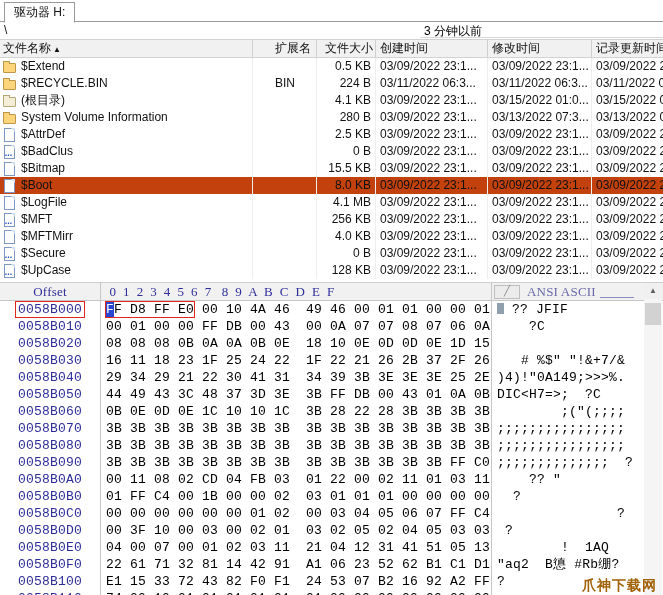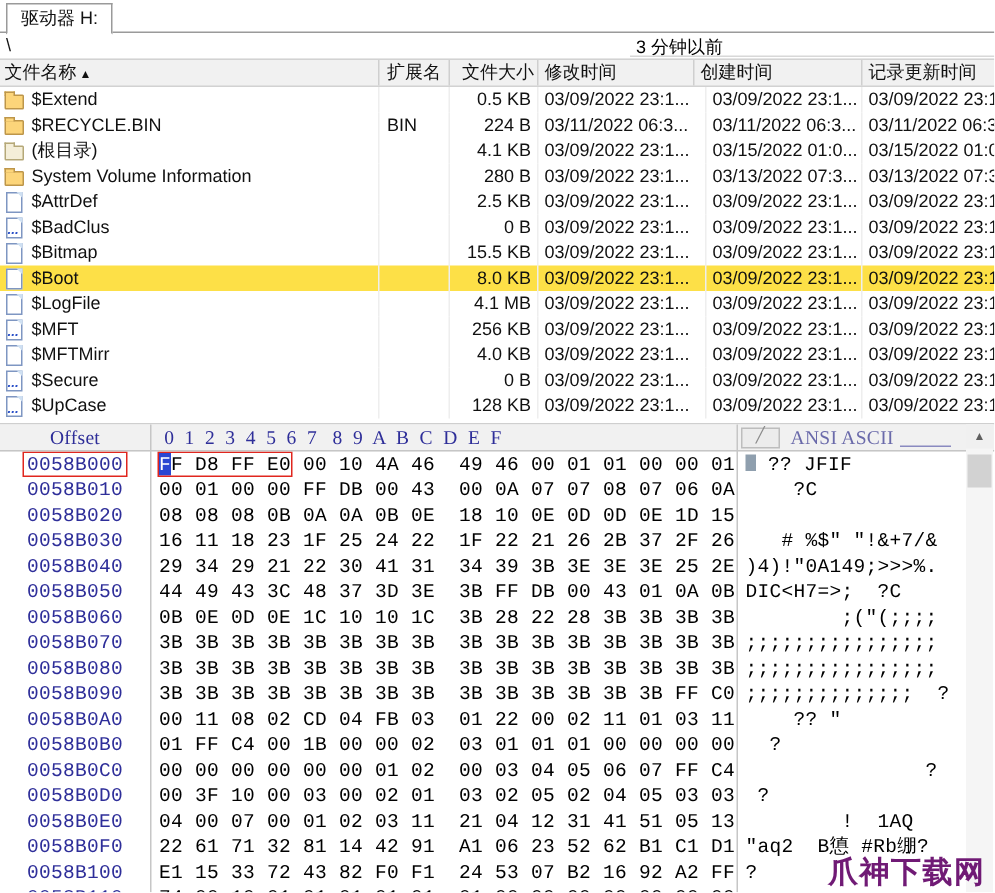--- a/index.html
+++ b/index.html
@@ -15,25 +15,25 @@
   .pathbar .path{position:absolute;left:4px;top:1px;}
   .pathbar .age{position:absolute;left:424px;top:1px;color:#000000;}
   .pathbar .ageline{position:absolute;left:420px;right:0;top:15px;border-top:1px solid #d8d8d8;}
   
   .ftable{position:relative;font-size:12px;}
   .fheader{display:flex;height:17px;background:#f1f1f1;border-top:1px solid #d2d2d2;
            border-bottom:1px solid #d2d2d2;align-items:center;}
   .fh{height:17px;line-height:17px;border-right:1px solid #cfcfcf;box-sizing:border-box;
       white-space:nowrap;overflow:hidden;}
   .frow{display:flex;height:17px;align-items:center;background:#fff;}
-  .frow.sel-row{background:#fde047;}
+  .frow.sel-row{background:#c2410c;}
   .fc{height:17px;line-height:17px;border-right:1px solid #eeeeee;box-sizing:border-box;
       white-space:nowrap;overflow:hidden;display:flex;align-items:center;}
   .c-name{width:253px;padding-left:3px;}
-  .c-ext{width:47px;padding-left:5px;display:block;}
+  .c-ext{width:47px;padding-left:5px;display:block;margin-left:17px;}
   .c-size{width:59px;display:block;text-align:right;padding-right:4px;}
   .c-created{width:112px;padding-left:4px;display:block;}
   .c-mod{width:104px;padding-left:4px;display:block;}
   .c-rec{flex:1;padding-left:4px;display:block;border-right:none;}
   .sortmark{font-size:8px;margin-left:2px;}
   
   .ficon{position:relative;width:15px;height:13px;margin-right:3px;flex:0 0 15px;}
   .folder i,.folder-pale i{position:absolute;left:0;top:3px;width:11px;height:8px;
       background:#fcd57a;border:1px solid #bd964a;border-radius:1px;}
   .folder i:before,.folder-pale i:before{content:"";position:absolute;left:-1px;top:-3px;width:5px;height:2px;
@@ -67,21 +67,21 @@
   .rbox{outline:1px solid #e0261e;}
   .hoff .rbox{padding:0 2px;}
   .cursor{background:#2946d2;color:#fff;}
   .acursor{display:inline-block;width:7px;height:11px;background:#8f9fae;vertical-align:-1px;}
   
   .sbar{position:absolute;right:1px;top:0;bottom:0;width:18px;background:#f5f5f5;}
   .sarrow{height:16px;text-align:center;font-size:8px;color:#5f5f5f;line-height:16px;
       font-family:"Liberation Sans",sans-serif;background:#f0f0f0;}
   .sthumb{position:absolute;left:1px;right:1px;top:20px;height:22px;background:#d2d2d2;}
   
-  .watermark{position:absolute;right:6px;bottom:0;font-size:20px;font-weight:bold;color:#701a75;
+  .watermark{position:absolute;right:6px;bottom:0;font-size:14px;font-weight:bold;color:#a16207;
       font-family:"Liberation Sans",sans-serif;letter-spacing:1px;z-index:5;}
 </style>
 </head>
 <body>
 
 <div id="app">
 
   <div class="tabbar">
     <div class="bline"></div>
     <div class="tab">驱动器 H:</div>
@@ -91,22 +91,22 @@
     <span class="path">\</span>
     <span class="age">3 分钟以前</span>
     <span class="ageline"></span>
   </div>
 
   <div class="ftable">
     <div class="fheader">
       <div class="fh c-name"><span>文件名称</span><span class="sortmark">▲</span></div>
       <div class="fh c-ext">扩展名</div>
       <div class="fh c-size" style="text-align:right;padding-left:8px;">文件大小</div>
+      <div class="fh c-created">创建时间</div>
       <div class="fh c-mod">修改时间</div>
-      <div class="fh c-created">创建时间</div>
       <div class="fh c-rec">记录更新时间</div>
     </div>
     <div>
         <div class="frow">
           <div class="fc c-name">
             <span class="ficon folder">
               <i></i>
             </span>
             <span>$Extend</span>
           </div>

